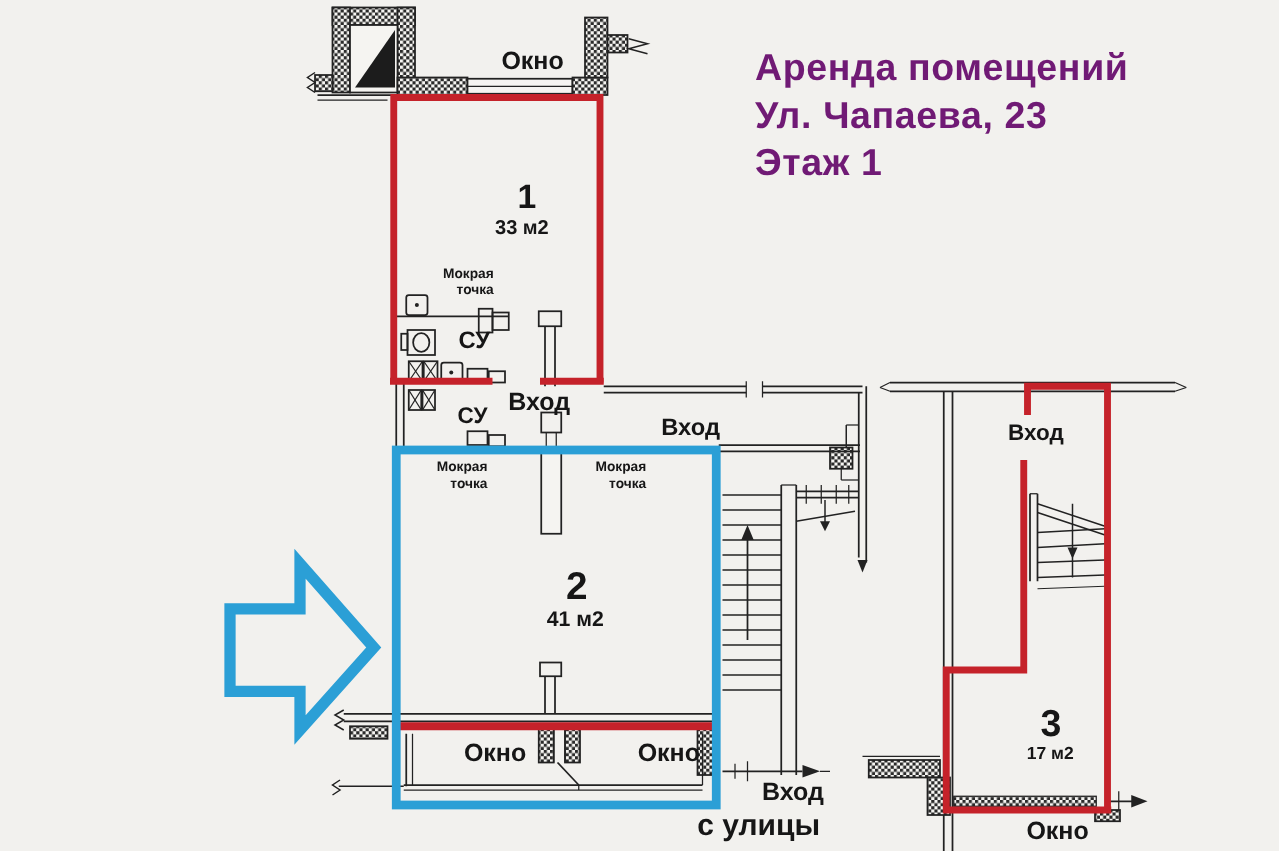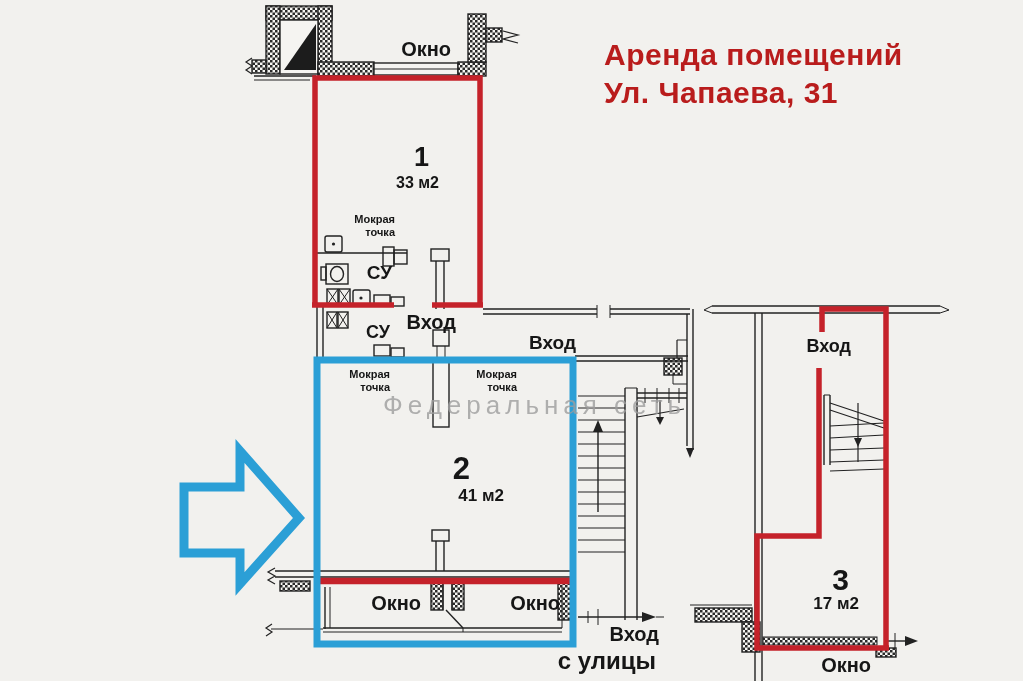--- a/index.html
+++ b/index.html
@@ -11,21 +11,21 @@
   .stage{position:relative;width:1023px;height:681px;background:var(--paper);overflow:hidden;}
   .stage svg{position:absolute;left:0;top:0;z-index:1;}
   .lbl{position:absolute;z-index:3;color:#161616;font-weight:700;text-align:right;line-height:1.1;}
   .lbl.left{text-align:right;}
   .wm-logo{position:absolute;z-index:2;left:372px;top:232px;width:350px;text-align:center;
     font-size:168px;line-height:150px;font-weight:700;letter-spacing:2px;
     color:var(--watermark_pink);opacity:.34;pointer-events:none;}
   .wm-sub{position:absolute;z-index:2;left:383px;top:390px;white-space:nowrap;
     font-size:26px;letter-spacing:5px;font-weight:400;color:var(--watermark_gray);
     opacity:.8;pointer-events:none;}
-  .title{position:absolute;z-index:3;left:604px;top:36px;color:#b91c1c;font-weight:700;
+  .title{position:absolute;z-index:3;left:604px;top:36px;color:#701a75;font-weight:700;
     font-size:30px;line-height:38px;letter-spacing:.5px;}
 </style>
 </head>
 <body>
 
 <div class="stage">
 
   <svg width="1023" height="681" viewBox="0 0 1023 681">
     <defs>
       <pattern id="hatch" width="5" height="5" patternUnits="userSpaceOnUse">
@@ -218,46 +218,46 @@
       <path d="M822,332 L822,309 L886,309 L886,648" stroke-width="5.5"></path>
       <path d="M819,368 L819,536 L757,536 L757,648 L889,648" stroke-width="5.5"></path>
     </g>
 
     <g fill="none" style="stroke:var(--blue)">
       <rect x="317" y="360" width="256" height="284" stroke-width="7"></rect>
       <polygon points="184,487 240,487 240,451 299,518 240,584 240,553 184,553" stroke-width="9" stroke-linejoin="miter"></polygon>
     </g>
   </svg>
 
-  <div class="wm-sub">Федеральная сеть</div>
 
   <div class="title">
     <div>Аренда помещений</div>
-    <div>Ул. Чапаева, 31</div>
+    <div>Ул. Чапаева, 23</div>
+    <div>Этаж 1</div>
   </div>
 
   <div class="lbl" style="left:371px;top:38px;width:80px;font-size:20px;">Окно</div>
 
   <div class="lbl" style="left:379px;top:143px;width:50px;font-size:27px;">1</div>
   <div class="lbl" style="left:369px;top:174px;width:70px;font-size:16px;">33 м2</div>
   <div class="lbl left" style="left:335px;top:213px;width:60px;font-size:11px;line-height:12.5px;">Мокрая точка</div>
   <div class="lbl" style="left:346px;top:263px;width:46px;font-size:19px;">СУ</div>
   <div class="lbl" style="left:374px;top:311px;width:82px;font-size:20px;">Вход</div>
 
   <div class="lbl" style="left:344px;top:323px;width:46px;font-size:18px;">СУ</div>
   <div class="lbl" style="left:494px;top:333px;width:82px;font-size:19px;">Вход</div>
 
   <div class="lbl left" style="left:330px;top:368px;width:60px;font-size:11px;line-height:12.5px;">Мокрая точка</div>
   <div class="lbl left" style="left:457px;top:368px;width:60px;font-size:11px;line-height:12.5px;">Мокрая точка</div>
   <div class="lbl" style="left:420px;top:452px;width:50px;font-size:31px;">2</div>
-  <div class="lbl" style="left:432px;top:487px;width:72px;font-size:17px;">41 м2</div>
+  <div class="lbl" style="left:411px;top:487px;width:72px;font-size:17px;">41 м2</div>
   <div class="lbl" style="left:341px;top:592px;width:80px;font-size:20px;">Окно</div>
   <div class="lbl" style="left:480px;top:592px;width:80px;font-size:20px;">Окно</div>
 
   <div class="lbl" style="left:549px;top:623px;width:110px;font-size:20px;">Вход</div>
   <div class="lbl" style="left:546px;top:648px;width:110px;font-size:24px;">с улицы</div>
 
   <div class="lbl" style="left:773px;top:337px;width:78px;font-size:18px;">Вход</div>
   <div class="lbl" style="left:799px;top:563px;width:50px;font-size:30px;">3</div>
-  <div class="lbl" style="left:787px;top:595px;width:72px;font-size:17px;">17 м2</div>
+  <div class="lbl" style="left:787px;top:595px;width:72px;font-size:14px;">17 м2</div>
   <div class="lbl" style="left:791px;top:654px;width:80px;font-size:20px;">Окно</div>
 
 </div>
 
 </body></html>

